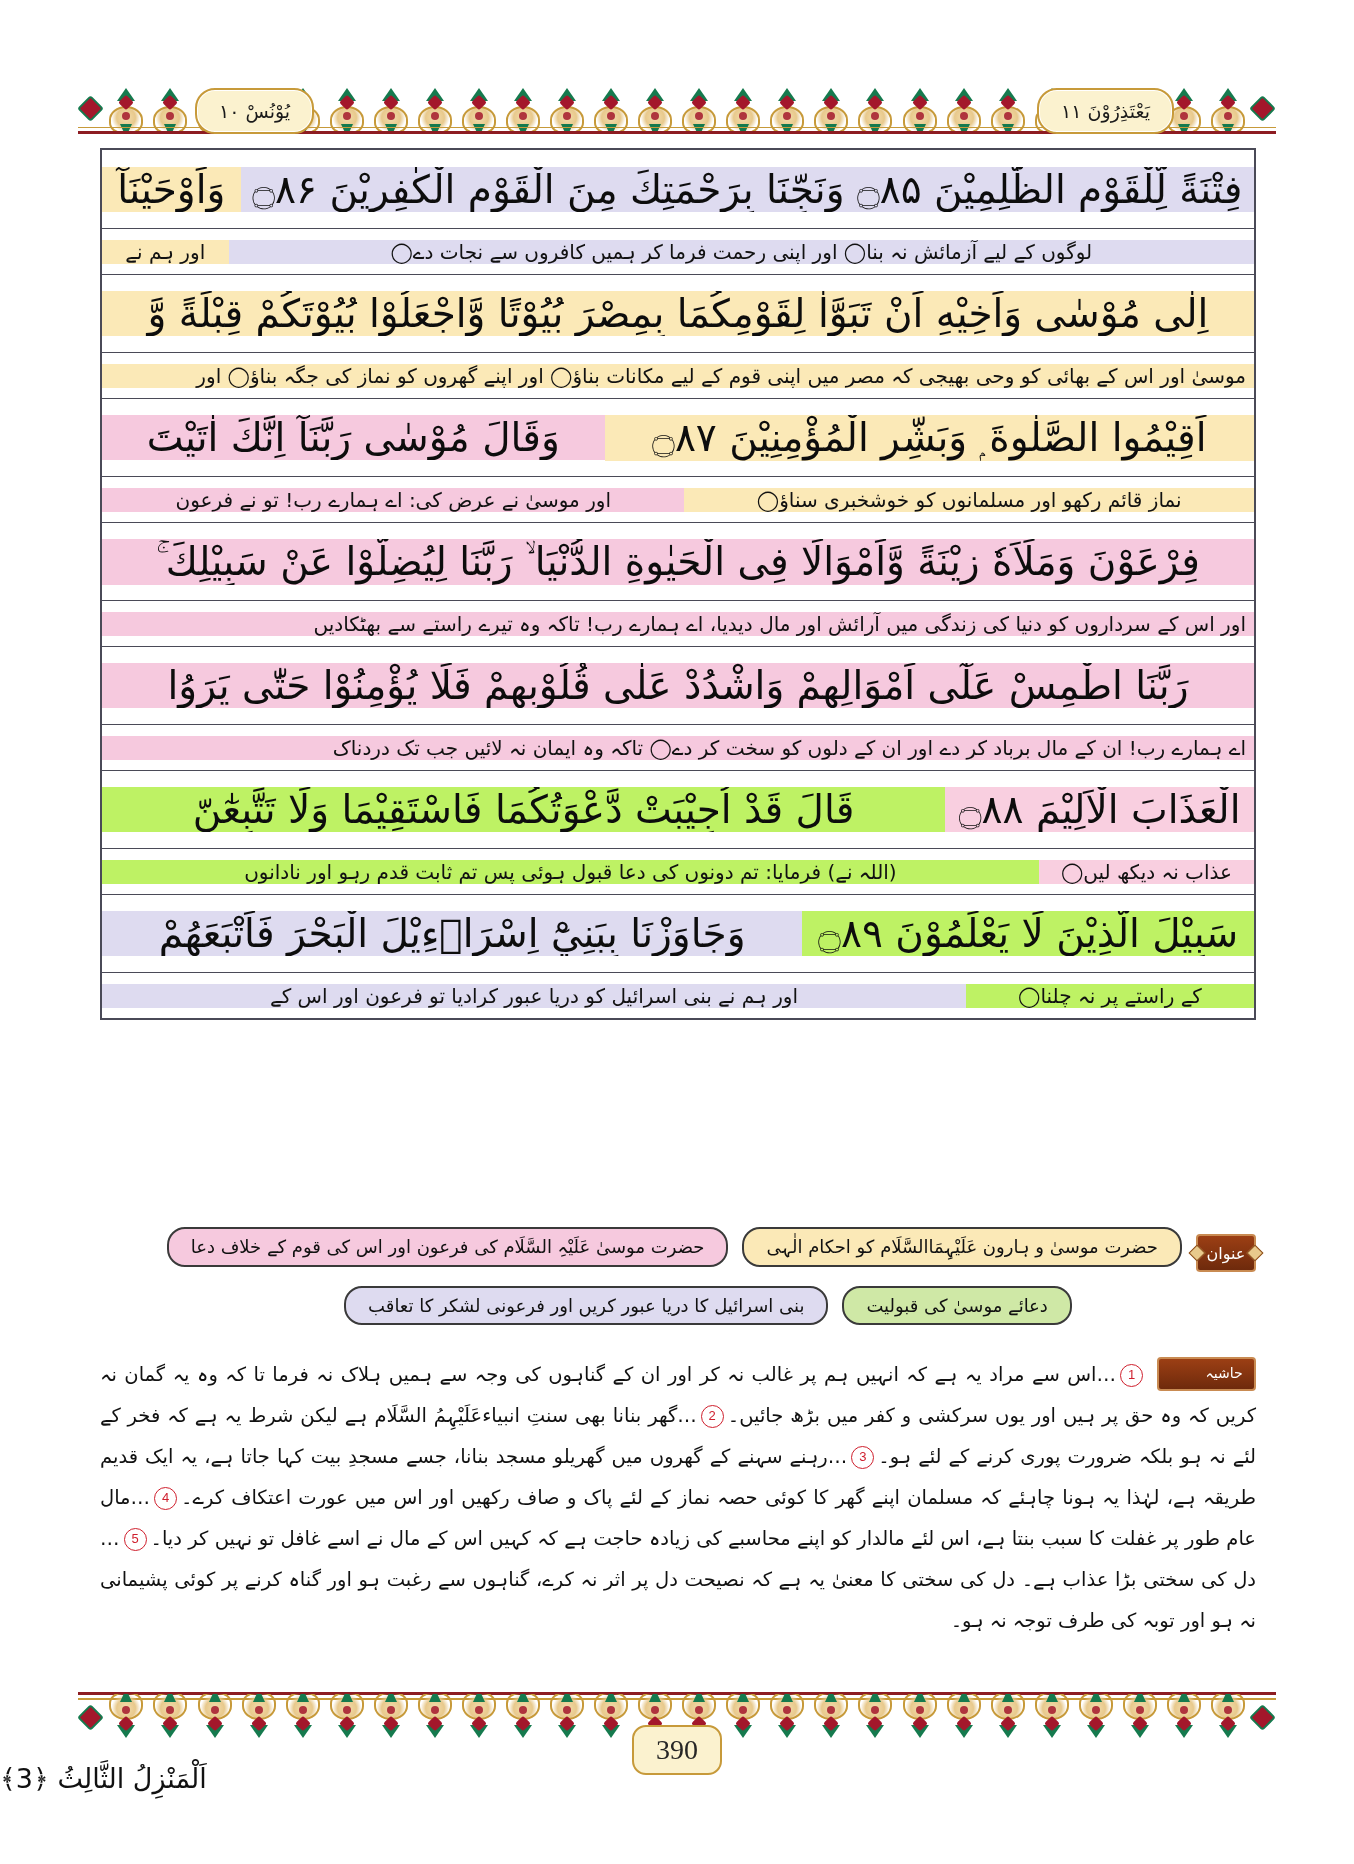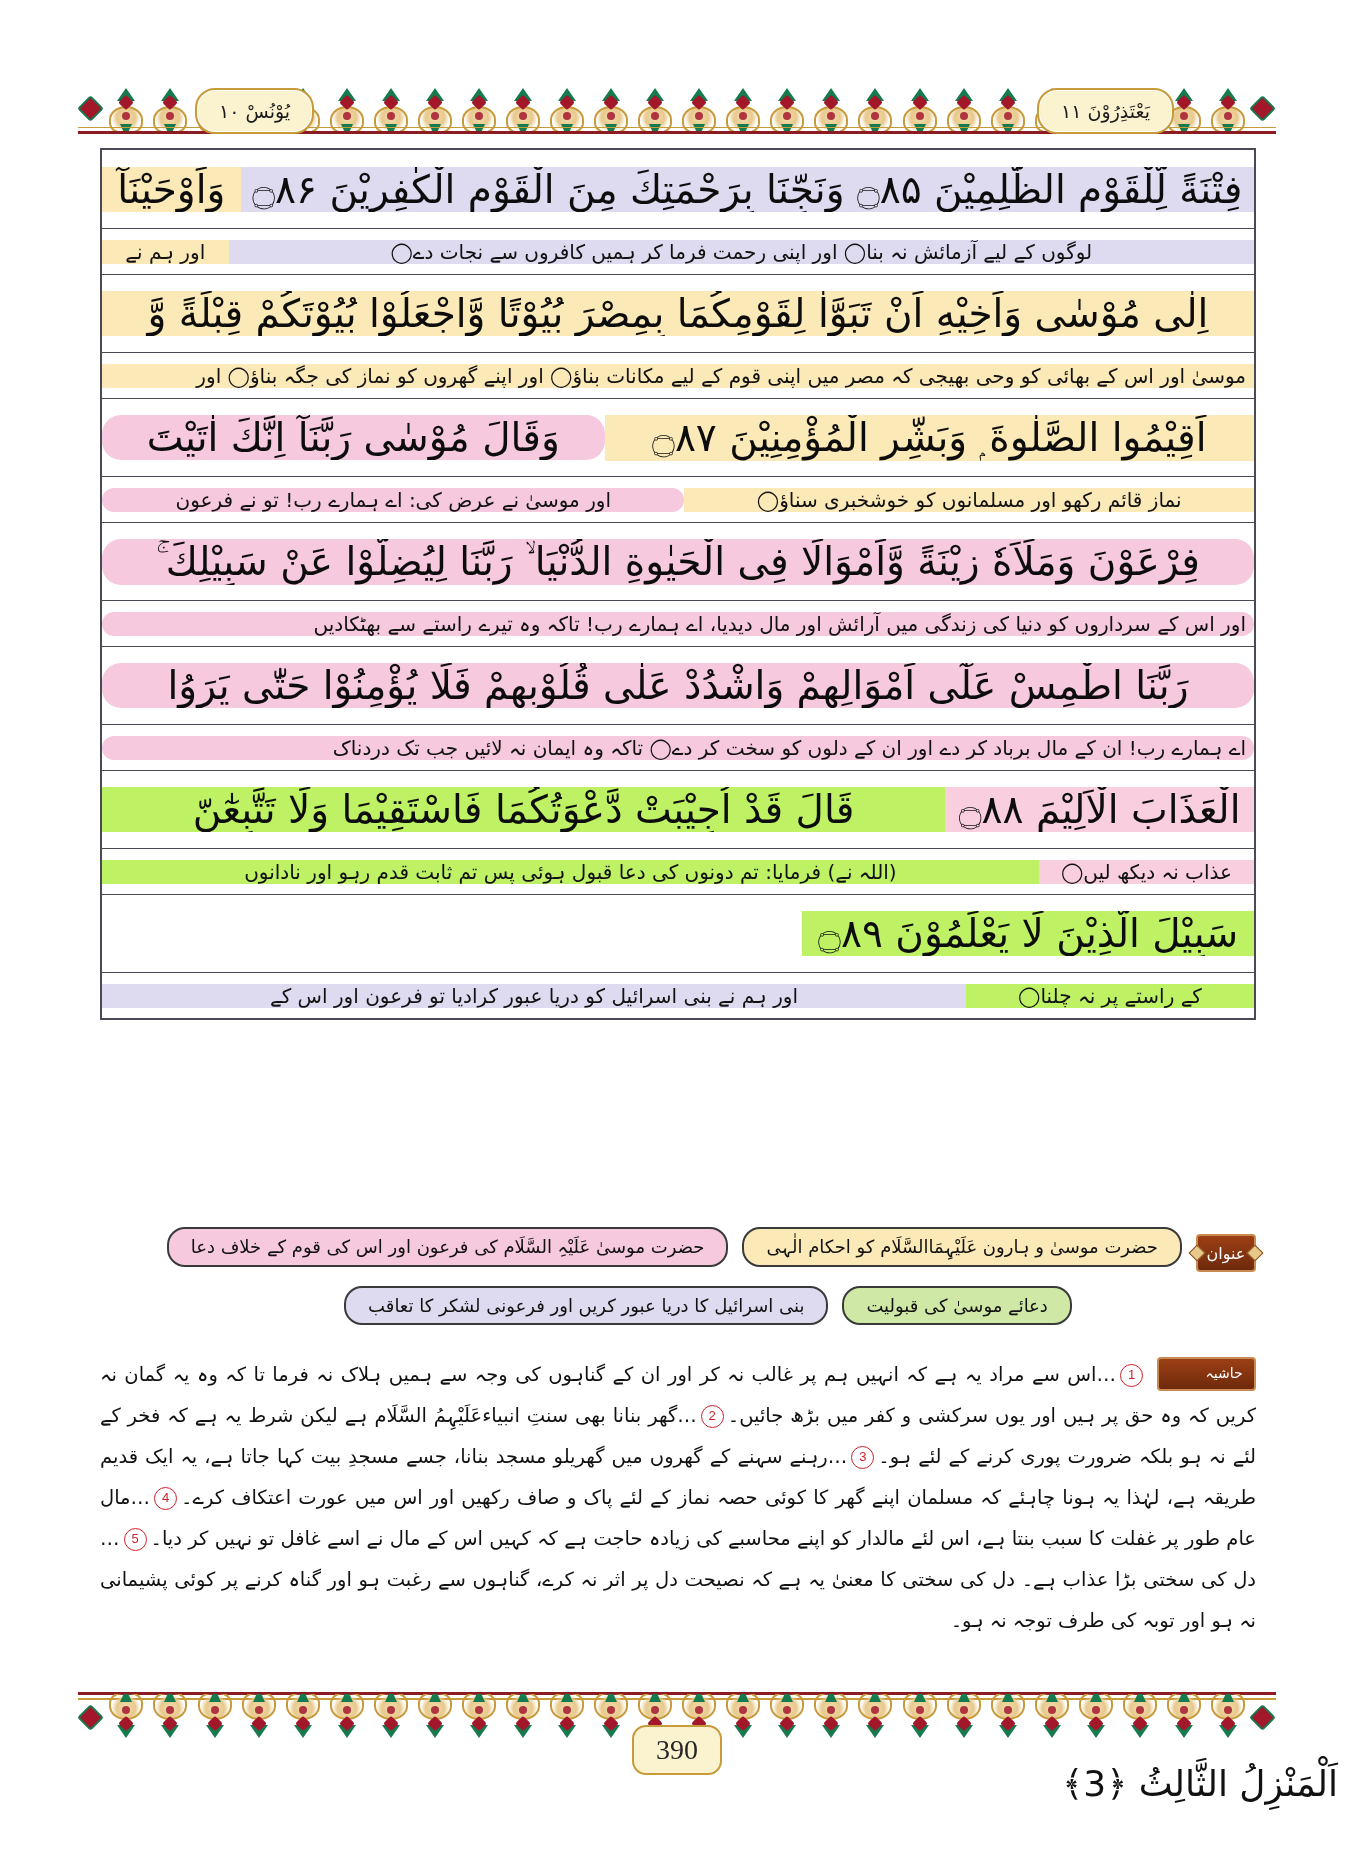--- a/index.html
+++ b/index.html
@@ -78,22 +78,22 @@
 
   .pagenum{
     position:absolute;top:1697px;left:50%;transform:translateX(-50%);
     width:86px;height:46px;background:#fbf2cf;border:2px solid #c79a3a;
     border-radius:14px;display:flex;align-items:center;justify-content:center;
     font-size:28px;color:#262626;z-index:6;
     font-family:"Liberation Serif",serif;
     margin-top:28px;
   }
   .manzil{
-    position:absolute;top:1763px;left:0;right:16px;text-align:right;
-    font-size:36px;color:#111;letter-spacing:.5px;
+    position:absolute;top:1763px;left:0;right:3px;text-align:left;
+    font-size:27px;color:#111;letter-spacing:.5px;
   }
 
   
   .textblock{
     position:absolute;left:100px;right:98px;top:148px;
     border:2px solid #4a4a57;box-sizing:border-box;
   }
   .line{display:flex;width:100%;box-sizing:border-box;direction:rtl;}
   .line + .line{border-top:1.5px solid #4a4a57;}
 
@@ -112,21 +112,21 @@
   .ur-line .seg{
     font-size:20px;color:#111;
     font-family:"DejaVu Sans","Liberation Sans",sans-serif;
     padding:0 8px;
   }
   .ur-line .seg.spread{justify-content:space-between;padding-left:32px;}
 
   
   .bg-lav   {background:#dedbf0;}
   .bg-cream {background:#fbe9b7;}
-  .bg-pink  {background:#f6c9de;border-radius:19px;}
+  .bg-pink  {background:#f6c9de;}
   .bg-green {background:#bef264;}
   .bg-pinkl {background:#f9cfe0;}
 
   
   .headings{position:absolute;left:100px;right:98px;top:1222px;}
   .head-row{display:flex;align-items:center;justify-content:flex-start;
             gap:14px;direction:rtl;margin-bottom:14px;}
   .head-row.r2{justify-content:center;padding-left:60px;}
   .badge-label{
     flex:0 0 auto;width:56px;height:34px;border-radius:4px;
@@ -357,20 +357,21 @@
       <div class="line ar-line">
         <div class="seg bg-pinkl" style="flex: 0 0 26.8%;">الْعَذَابَ الْاَلِيْمَ ۝۸۸</div>
         <div class="seg bg-green" style="flex: 0 0 73.2%;">قَالَ قَدْ اُجِيْبَتْ دَّعْوَتُكُمَا فَاسْتَقِيْمَا وَلَا تَتَّبِعٰٓنِّ</div>
       </div>
       <div class="line ur-line">
         <div class="seg bg-pinkl" style="flex: 0 0 18.68%;">عذاب نہ دیکھ لیں◯</div>
         <div class="seg bg-green" style="flex: 0 0 81.32%;">(اللہ نے) فرمایا: تم دونوں کی دعا قبول ہوئی پس تم ثابت قدم رہو اور نادانوں</div>
       </div>
       <div class="line ar-line">
         <div class="seg bg-green" style="flex: 0 0 39.22%;">سَبِيْلَ الَّذِيْنَ لَا يَعْلَمُوْنَ ۝۸۹</div>
+        <div class="seg bg-lav" style="flex: 0 0 60.78%;">وَجَاوَزْنَا بِبَنِيْٓ اِسْرَاۗءِيْلَ الْبَحْرَ فَاَتْبَعَهُمْ</div>
       </div>
       <div class="line ur-line">
         <div class="seg bg-green" style="flex: 0 0 25%;">کے راستے پر نہ چلنا◯</div>
         <div class="seg bg-lav" style="flex: 0 0 75%;">اور ہم نے بنی اسرائیل کو دریا عبور کرادیا تو فرعون اور اس کے</div>
       </div>
     </div>
 
   <div class="headings" id="headings">
       <div class="head-row">
         <div class="badge-label">عنوان</div>

